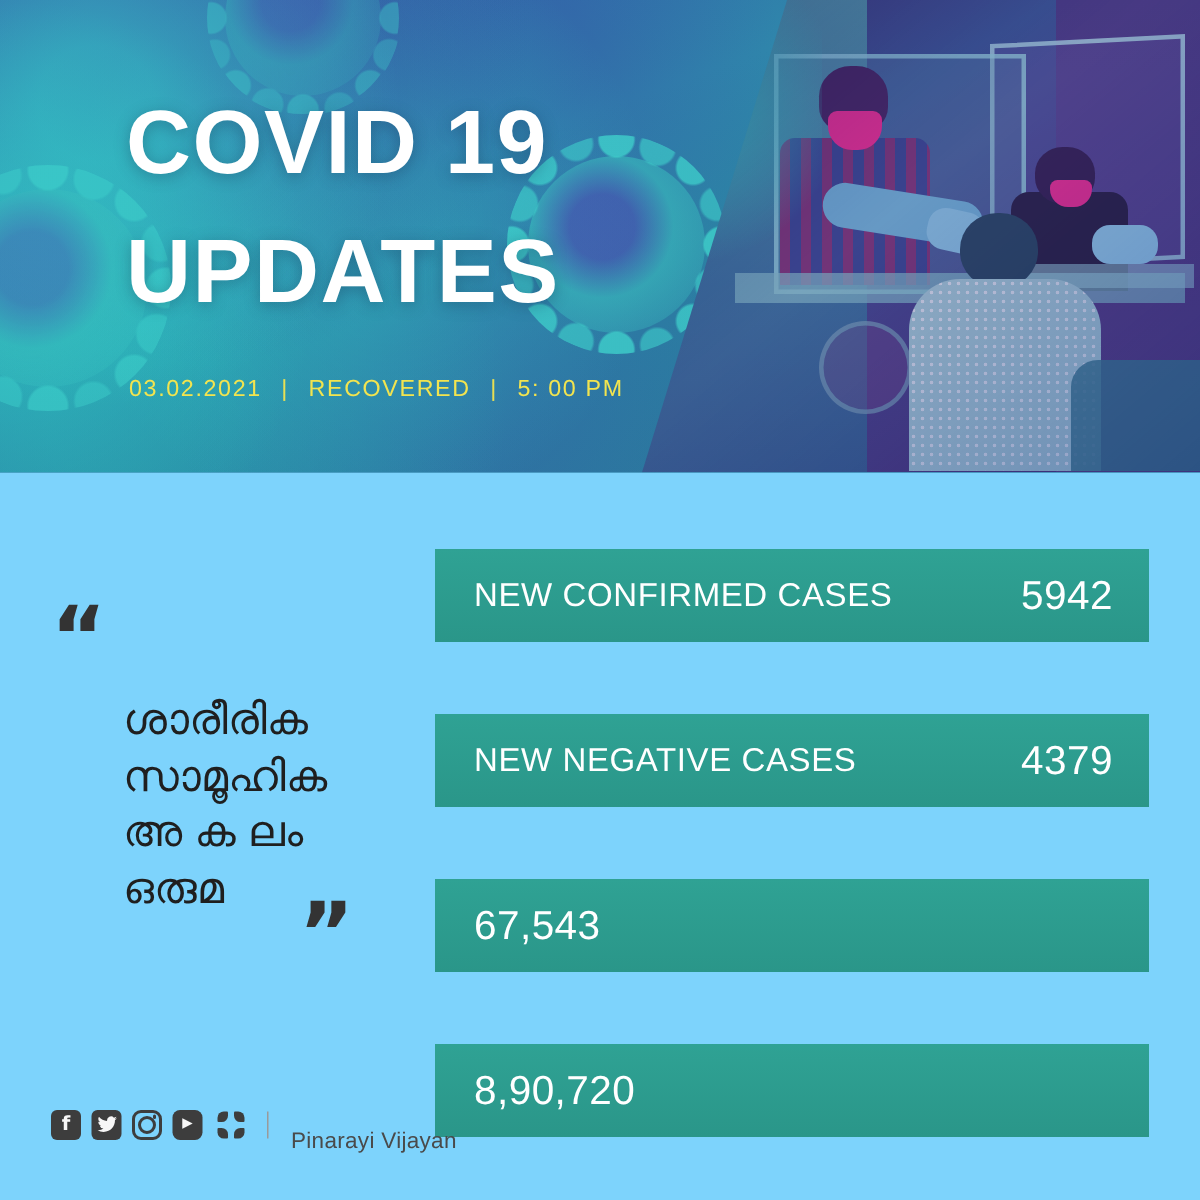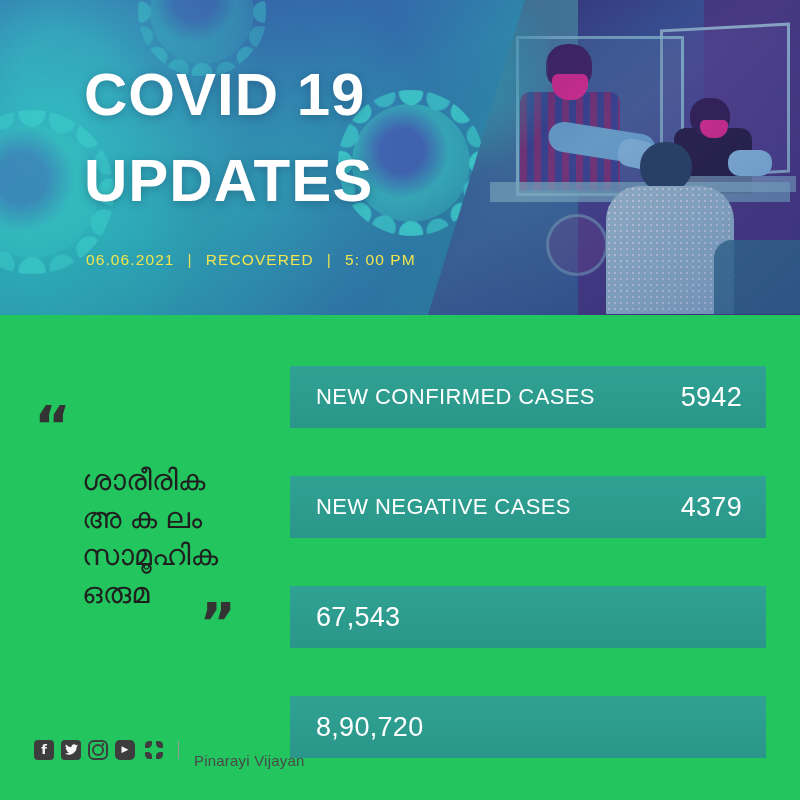--- a/index.html
+++ b/index.html
@@ -7,21 +7,21 @@
   html, body {
     width:800px; height:800px;
     background:#f7f7f7;
     font-family:"Liberation Sans", sans-serif;
     overflow:hidden;
   }
 
   #poster {
     position:relative;
     width:800px; height:800px;
-    background:#22c55e;
+    background:#7dd3fc;
   }
 
   
   .header {
     position:relative;
     width:800px; height:315px;
     overflow:hidden;
     background:#2d7fa4;
   }
   .hdr-texture {
@@ -241,34 +241,34 @@
       <div class="ph ph-teal"></div>
       <div class="ph ph-overlay"></div>
     </div>
 
     <div class="hdr-title">
       <span class="l1">COVID 19</span>
       <span class="l2">UPDATES</span>
     </div>
 
     <div class="hdr-meta">
-      <span>06.06.2021</span>
+      <span>03.02.2021</span>
       <span class="sep">|</span>
       <span>RECOVERED</span>
       <span class="sep">|</span>
       <span>5: 00 PM</span>
     </div>
   </div>
 
   <div class="quote">
     <div class="q-open">“</div>
     <div class="q-text">
       <span>ശാരീരിക</span>
+      <span>സാമൂഹിക</span>
       <span>അ ക ലം</span>
-      <span>സാമൂഹിക</span>
       <span>ഒരുമ</span>
     </div>
     <div class="q-close">”</div>
   </div>
 
   <div class="stats">
 
     <div class="stat-bar">
       <span class="stat-label">NEW CONFIRMED CASES</span>
       <span class="stat-value">5942</span>

